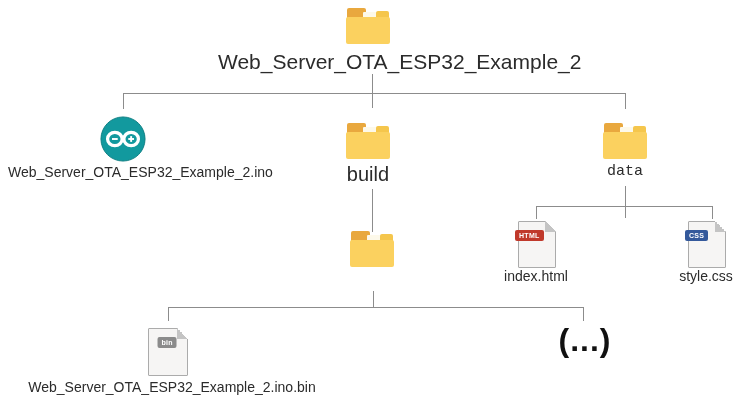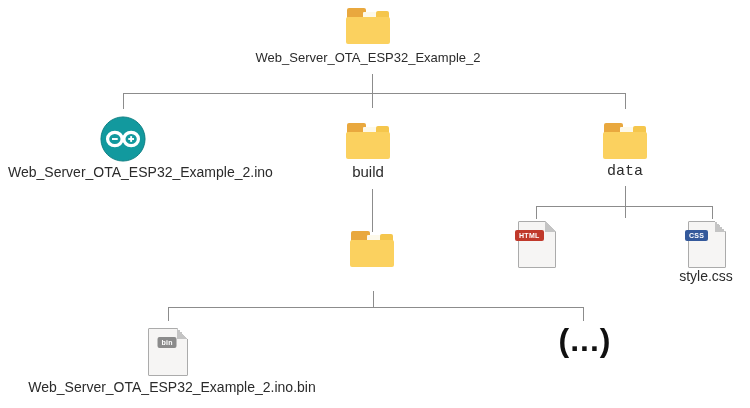--- a/index.html
+++ b/index.html
@@ -68,21 +68,21 @@
   <div class="line h" style="left:168px;top:307px;width:416px;"></div>
   <div class="line v" style="left:168px;top:307px;height:14px;"></div>
   <div class="line v" style="left:583px;top:307px;height:14px;"></div>
 
   <div class="folder" style="left:346px;top:8px;">
     <div class="tab"></div>
       <div class="paper"></div>
       <div class="backr"></div>
       <div class="front"></div>
   </div>
-  <div class="lbl" style="left:218px;top:50px;width:300px;font-size:13px;">Web_Server_OTA_ESP32_Example_2</div>
+  <div class="lbl" style="left:218px;top:50px;width:300px;font-size:21px;">Web_Server_OTA_ESP32_Example_2</div>
 
   <div class="arduino" style="left:100px;top:116px;">
     <svg viewBox="0 0 48 48" width="46" height="46">
       <circle cx="24" cy="24" r="23" fill="#12999e" stroke="#0c7d82" stroke-width="1"></circle>
       <g stroke="#ffffff" stroke-width="3.4" fill="none">
         <ellipse cx="15.5" cy="24" rx="7.6" ry="7.0"></ellipse>
         <ellipse cx="32.5" cy="24" rx="7.6" ry="7.0"></ellipse>
       </g>
       <g stroke="#ffffff" stroke-width="2">
         <line x1="12.5" y1="24" x2="18.5" y2="24"></line>
@@ -92,41 +92,42 @@
     </svg>
   </div>
   <div class="lbl" style="left:0px;top:164px;width:256px;padding-left:8px;">Web_Server_OTA_ESP32_Example_2.ino</div>
 
   <div class="folder" style="left:346px;top:123px;">
     <div class="tab"></div>
       <div class="paper"></div>
       <div class="backr"></div>
       <div class="front"></div>
   </div>
-  <div class="lbl" style="left:318px;top:163px;width:100px;font-size:15px;">build</div>
+  <div class="lbl" style="left:318px;top:163px;width:100px;font-size:20px;">build</div>
 
   <div class="folder" style="left:603px;top:123px;">
     <div class="tab"></div>
       <div class="paper"></div>
       <div class="backr"></div>
       <div class="front"></div>
   </div>
   <div class="lbl" style="left:575px;top:163px;width:100px;font-size:15px;font-family:Liberation Mono, monospace;">data</div>
 
   <div class="folder" style="left:350px;top:231px;">
     <div class="tab"></div>
       <div class="paper"></div>
       <div class="backr"></div>
       <div class="front"></div>
   </div>
 
   <div class="file" style="left:518px;top:221px;">
     <div class="cut"></div>
     <div class="badge html">HTML</div>
   </div>
+  <div class="lbl" style="left:486px;top:268px;width:100px;">index.html</div>
 
   <div class="file" style="left:688px;top:221px;">
     <div class="cut"></div>
     <div class="badge css">CSS</div>
   </div>
   <div class="lbl" style="left:656px;top:268px;width:100px;">style.css</div>
 
   <div class="file bin-size" style="left:148px;top:328px;">
     <div class="cut"></div>
     <div class="badge bin" style="left:50%;transform:translateX(-54%);">bin</div>

